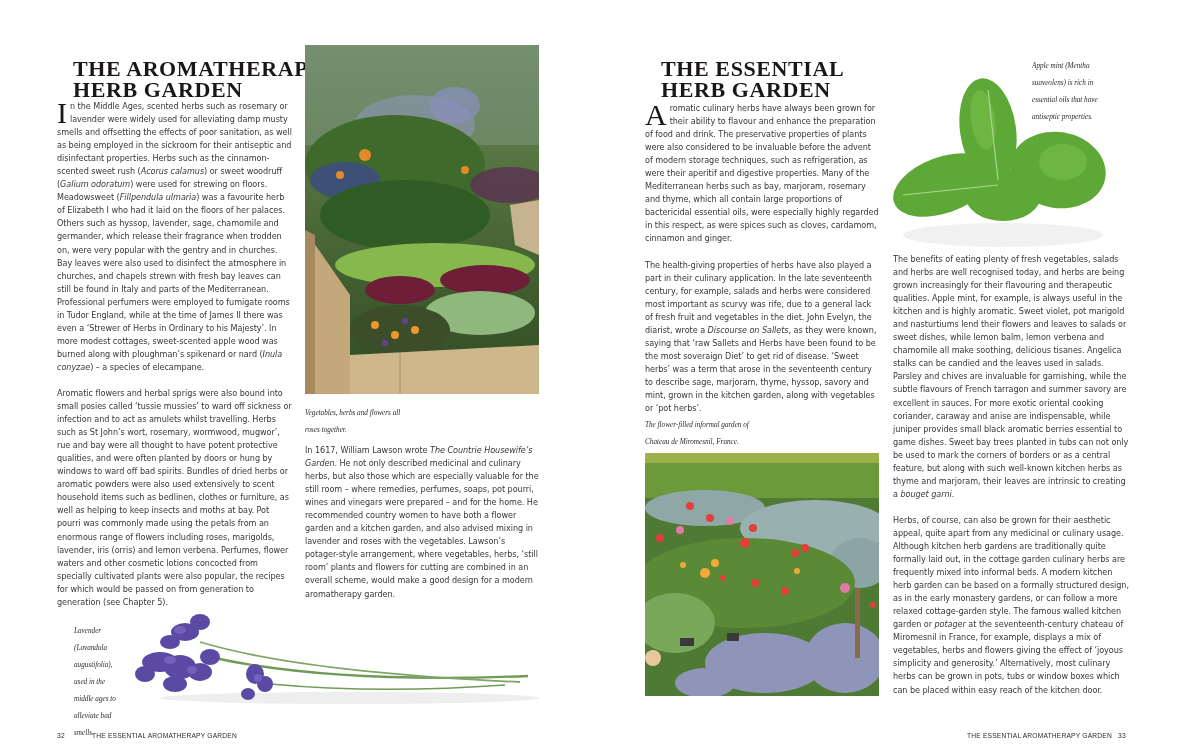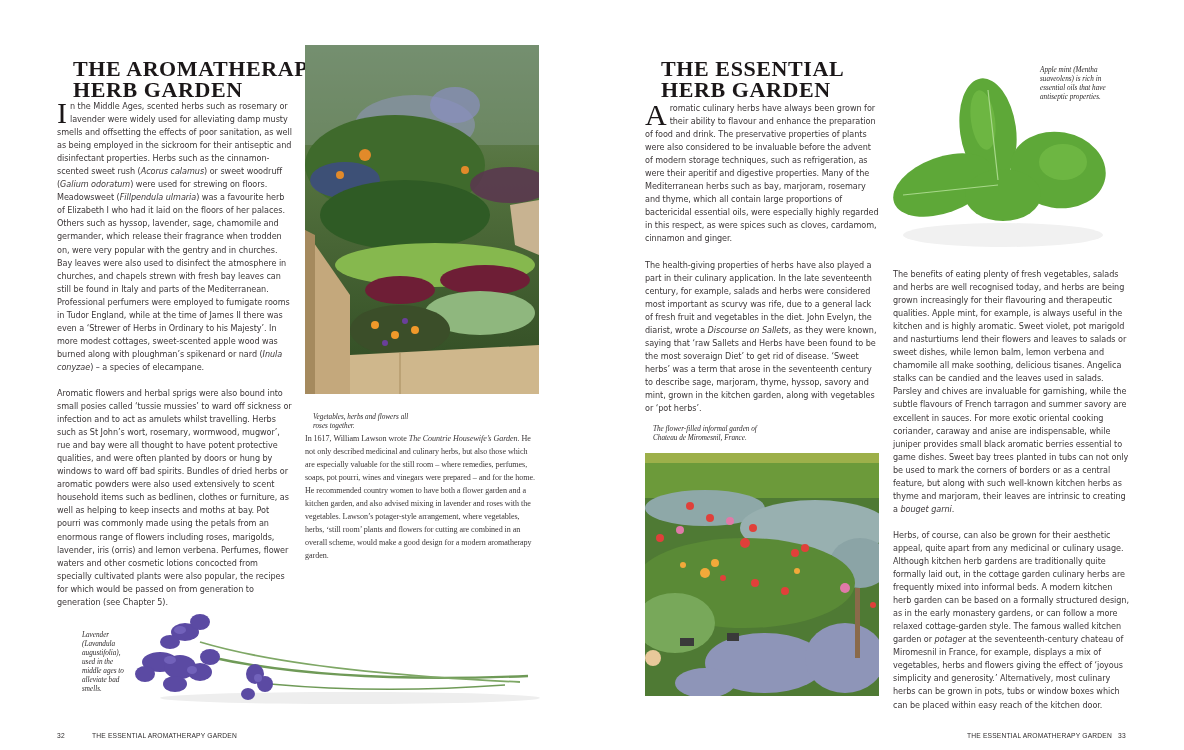--- a/index.html
+++ b/index.html
@@ -2,21 +2,21 @@
 <html><head>
 <meta charset="utf-8">
 <style>
   html,body{margin:0;padding:0;background:#fff;}
   body{width:1184px;height:750px;position:relative;overflow:hidden;font-family:"DejaVu Sans",sans-serif;color:#3a3536;}
   .abs{position:absolute;}
   .title{font-family:"Liberation Serif","DejaVu Serif",serif;font-weight:bold;color:#1b1718;font-size:22px;line-height:21px;letter-spacing:0.6px;margin:16px;}
   .body-text{font-size:8.1px;line-height:13.05px;margin:0;color:#3b3637;letter-spacing:-0.05px;}
   .body-text p{margin:0 0 13px 0;}
   .dropcap{float:left;font-family:"Liberation Serif","DejaVu Serif",serif;font-size:30px;line-height:24px;color:#1b1718;margin:1px 3px 0 0;}
-  .caption{font-family:"Liberation Serif","DejaVu Serif",serif;font-style:italic;font-size:7.2px;line-height:9px;color:#2c2829;margin:8px;}
+  .caption{font-family:"Liberation Serif","DejaVu Serif",serif;font-style:italic;font-size:7.2px;line-height:17px;color:#2c2829;margin:0;}
   .folio{font-family:"Liberation Sans",sans-serif;font-size:7.6px;color:#2d2a2b;letter-spacing:0.2px;transform:scaleX(0.88);transform-origin:left center;}
   .photo{overflow:hidden;}
   em{font-style:italic;margin-top:24px;}
 </style>
 </head>
 <body>
 
 <div>
 
   <h1 class="title abs" style="left:57px;top:42px;">
@@ -64,21 +64,21 @@
         <circle cx="100" cy="276" r="3" fill="#6a3f9a"></circle>
       <polygon points="0,185 45,250 45,349 0,349" fill="#c4a87c"></polygon>
       <polygon points="0,185 10,190 10,349 0,349" fill="#a58a5e"></polygon>
       <polygon points="45,310 234,300 234,349 45,349" fill="#cfb78c"></polygon>
       <line x1="95" y1="308" x2="95" y2="349" stroke="#a88d5e" stroke-width="1"></line>
     </svg>
   </div>
 
   <p class="caption abs" style="left:305px;top:405px;width:110px;">Vegetables, herbs and flowers all roses together.</p>
 
-  <div class="body-text abs" style="left:305px;top:432px;width:234px;font-family:Liberation Serif, serif;">
+  <div class="body-text abs" style="left:305px;top:444px;width:234px;">
     <p>
       <span>In 1617, William Lawson wrote </span><em>The Countrie Housewife’s Garden</em><span>. He not only described medicinal and culinary herbs, but also those which are especially valuable for the still room – where remedies, perfumes, soaps, pot pourri, wines and vinegars were prepared – and for the home. He recommended country women to have both a flower garden and a kitchen garden, and also advised mixing in lavender and roses with the vegetables. Lawson’s potager-style arrangement, where vegetables, herbs, ‘still room’ plants and flowers for cutting are combined in an overall scheme, would make a good design for a modern aromatherapy garden.</span>
     </p>
   </div>
 
   <p class="caption abs" style="left:74px;top:623px;width:50px;">Lavender (Lavandula augustifolia), used in the middle ages to alleviate bad smells.</p>
 
   <div class="abs" style="left:130px;top:612px;width:410px;height:100px;">
     <svg width="410" height="100" viewBox="0 0 410 100">
       <ellipse cx="220" cy="86" rx="190" ry="6" fill="#eeeeee"></ellipse>
@@ -189,21 +189,21 @@
         <ellipse cx="90" cy="50" rx="12" ry="30" transform="rotate(-8 90 50)"></ellipse>
         <ellipse cx="170" cy="92" rx="24" ry="18"></ellipse>
       </g>
       <path d="M95 20 L105 110" stroke="#a8d88a" stroke-width="1.2" fill="none"></path>
       <path d="M10 125 L105 115" stroke="#a8d88a" stroke-width="1.2" fill="none"></path>
     </svg>
   </div>
 
   <p class="caption abs" style="left:1032px;top:58px;width:70px;">Apple mint (Mentha suaveolens) is rich in essential oils that have antiseptic properties.</p>
 
-  <div class="body-text abs" style="left:893px;top:268px;width:240px;">
+  <div class="body-text abs" style="left:893px;top:253px;width:240px;">
     <p>
       <span>The benefits of eating plenty of fresh vegetables, salads and herbs are well recognised today, and herbs are being grown increasingly for their flavouring and therapeutic qualities. Apple mint, for example, is always useful in the kitchen and is highly aromatic. Sweet violet, pot marigold and nasturtiums lend their flowers and leaves to salads or sweet dishes, while lemon balm, lemon verbena and chamomile all make soothing, delicious tisanes. Angelica stalks can be candied and the leaves used in salads. Parsley and chives are invaluable for garnishing, while the subtle flavours of French tarragon and summer savory are excellent in sauces. For more exotic oriental cooking coriander, caraway and anise are indispensable, while juniper provides small black aromatic berries essential to game dishes. Sweet bay trees planted in tubs can not only be used to mark the corners of borders or as a central feature, but along with such well-known kitchen herbs as thyme and marjoram, their leaves are intrinsic to creating a </span><em>bouget garni</em><span>.</span>
     </p>
     <p>
       <span>Herbs, of course, can also be grown for their aesthetic appeal, quite apart from any medicinal or culinary usage. Although kitchen herb gardens are traditionally quite formally laid out, in the cottage garden culinary herbs are frequently mixed into informal beds. A modern kitchen herb garden can be based on a formally structured design, as in the early monastery gardens, or can follow a more relaxed cottage-garden style. The famous walled kitchen garden or </span><em>potager</em><span> at the seventeenth-century chateau of Miromesnil in France, for example, displays a mix of vegetables, herbs and flowers giving the effect of ‘joyous simplicity and generosity.’ Alternatively, most culinary herbs can be grown in pots, tubs or window boxes which can be placed within easy reach of the kitchen door.</span>
     </p>
   </div>
 
   <span class="folio abs" style="left:967px;top:731px;">THE ESSENTIAL AROMATHERAPY GARDEN</span>
   <span class="folio abs" style="left:1118px;top:731px;">33</span>

